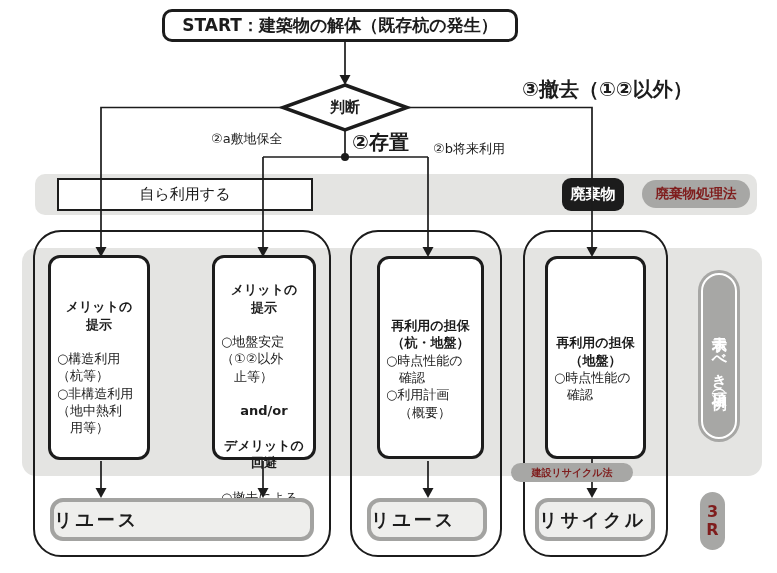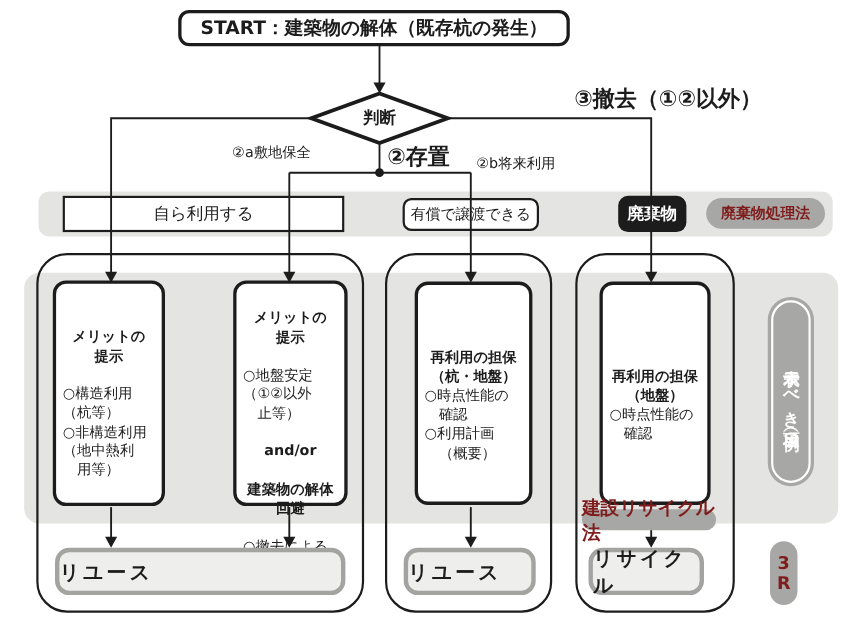--- a/index.html
+++ b/index.html
@@ -49,23 +49,23 @@
   .dbox4{left:545px;top:256px;width:101px;height:203px;display:flex;flex-direction:column;justify-content:center;}
   .box-title{font-weight:bold;text-align:center;}
   .box-body{text-align:left;padding-left:4px;}
   
   .result{
     background:#eeeeec;border:4px solid #a3a3a1;border-radius:13px;z-index:3;box-sizing:border-box;
     display:flex;align-items:center;justify-content:flex-start;font-weight:bold;font-size:18px;letter-spacing:3px;
   }
   .result1{left:50px;top:498px;width:264px;height:43px;}
   .result2{left:367px;top:498px;width:120px;height:43px;}
-  .result3{left:535px;top:498px;width:105px;height:43px;}
+  .result3{left:535px;top:498px;width:120px;height:43px;}
   
-  .recycle-law{left:529px;top:463px;width:122px;height:19px;border-radius:10px;font-size:17px;}
+  .recycle-law{left:511px;top:463px;width:122px;height:19px;border-radius:10px;font-size:10px;}
   .vpill{left:698px;top:270px;width:42px;height:172px;border-radius:21px;background:#a7a7a5;z-index:5;}
   .vpill-inner{position:absolute;left:3px;top:3px;right:3px;bottom:3px;border:2px solid #fff;border-radius:18px;
     display:flex;align-items:center;justify-content:center;}
   .vpill-text{writing-mode:vertical-rl;color:#fff;font-weight:bold;font-size:15px;letter-spacing:1px;white-space:nowrap;}
   .three-r{left:700px;top:492px;width:25px;height:58px;border-radius:13px;font-size:16px;line-height:1.15;}
   .three-r span{display:block;width:14px;word-break:break-all;text-align:center;}
   
   .overlay{left:0;top:0;z-index:4;pointer-events:none;}
 </style>
 </head>
@@ -76,23 +76,20 @@
   <div class="abs band-top"></div>
   <div class="abs band-main"></div>
 
   <div class="abs group group1"></div>
   <div class="abs group group2"></div>
   <div class="abs group group3"></div>
 
   <div class="abs bandnode self-use">
     <span>自ら利用する</span>
   </div>
-  <div class="abs bandnode transfer">
-    <span>有償で譲渡できる</span>
-  </div>
   <div class="abs bandnode waste">
     <span>廃棄物</span>
   </div>
   <div class="abs pill waste-law">
     <span>廃棄物処理法</span>
   </div>
 
   <div class="abs dbox dbox1">
     <div class="box-title">メリットの
 提示</div>
@@ -102,21 +99,21 @@
 （地中熱利
 　用等）</div>
   </div>
   <div class="abs dbox dbox2">
     <div class="box-title">メリットの
 提示</div>
     <div class="box-body">○地盤安定
 （①②以外
 　止等）</div>
     <div class="box-title">and/or</div>
-    <div class="box-title">建築物の解体
+    <div class="box-title">デメリットの
 回避</div>
     <div class="box-body">○撤去による
 　性能低下の
 　恐れ</div>
   </div>
   <div class="abs dbox dbox3">
     <div class="box-title">再利用の担保
 （杭・地盤）</div>
     <div class="box-body">○時点性能の
 　確認

